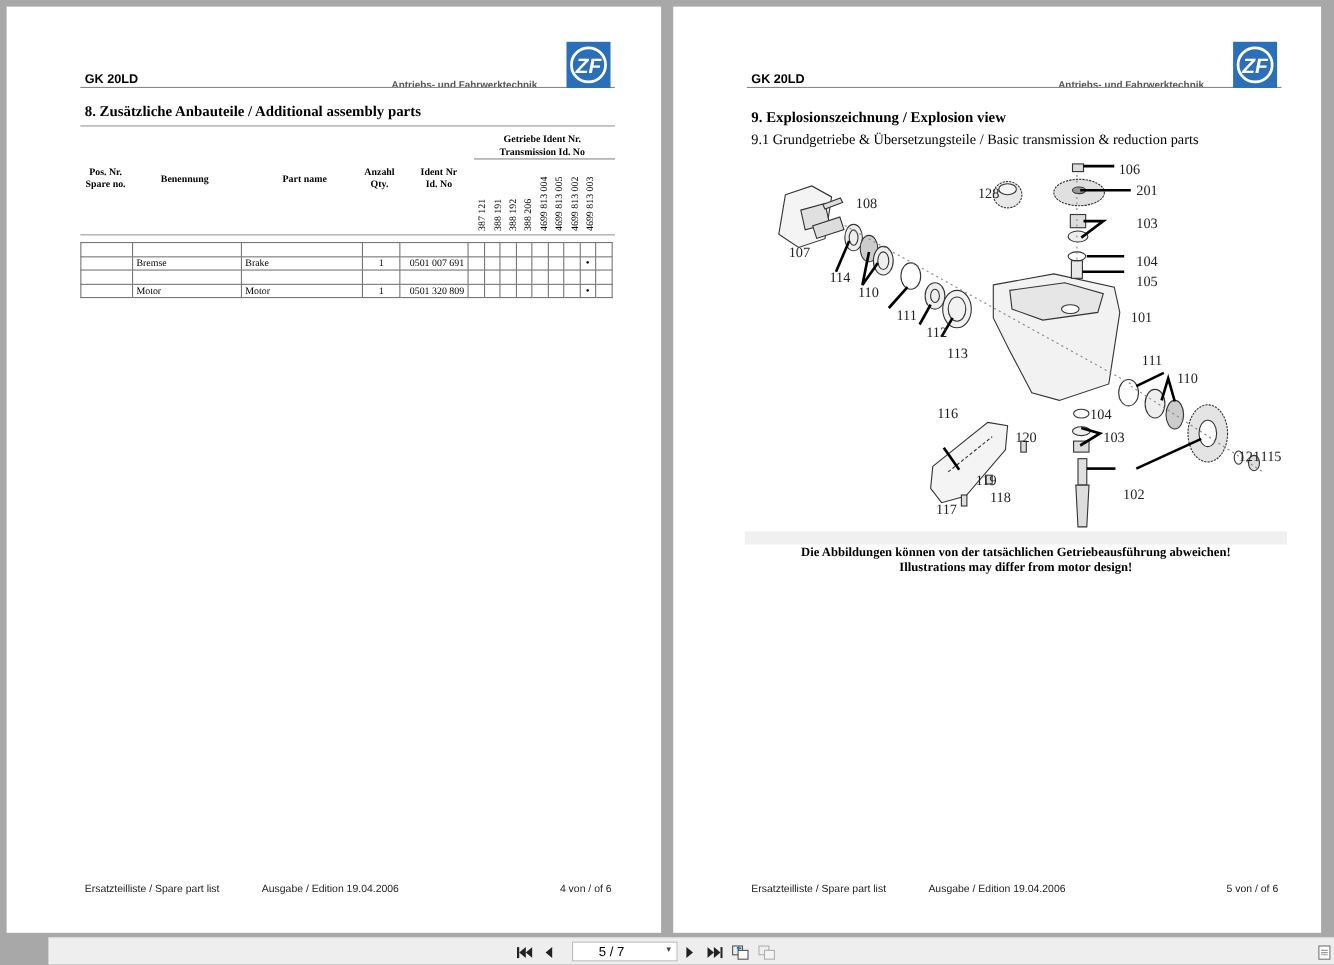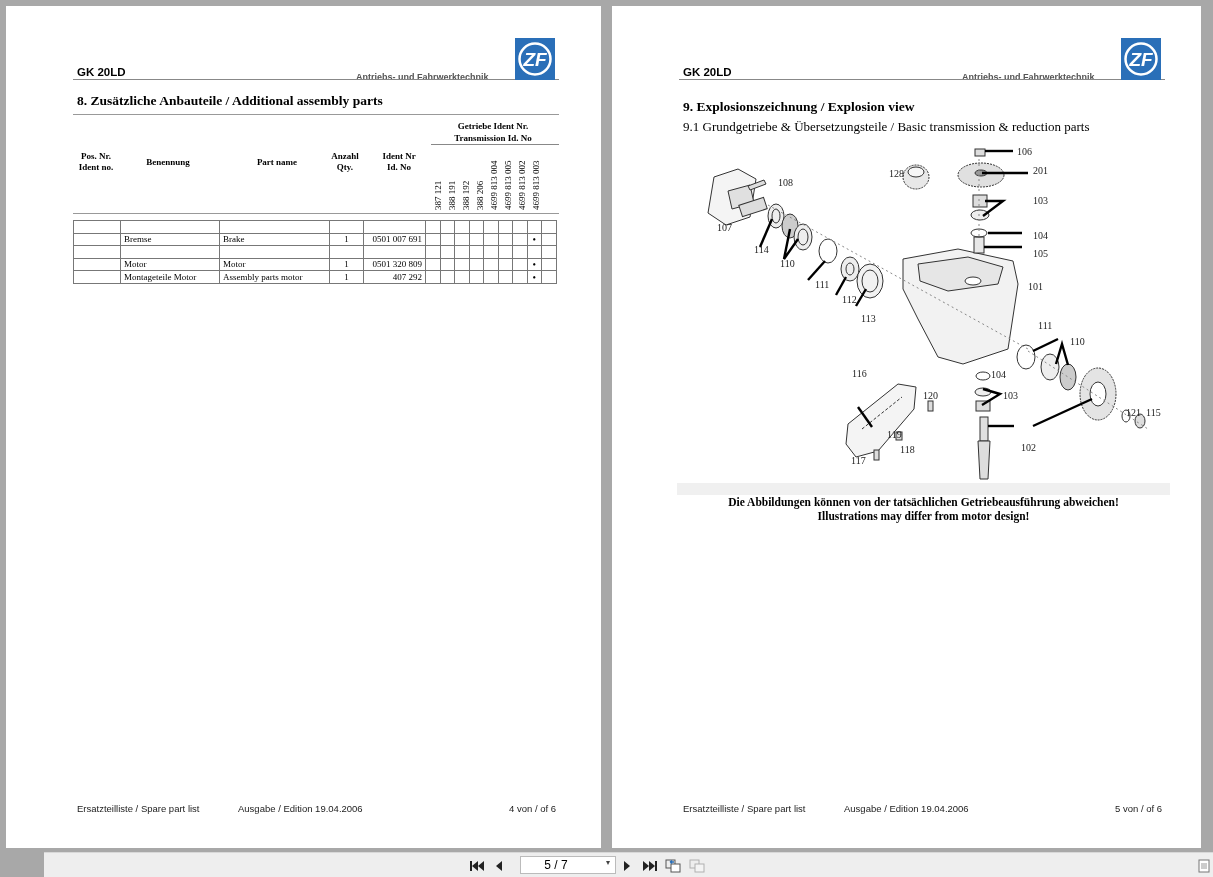--- a/index.html
+++ b/index.html
@@ -36,21 +36,21 @@
   table.parts td.c-part { width: 110px; }
   table.parts td.c-qty { width: 34px; text-align: center; }
   table.parts td.c-id { width: 62px; text-align: right; }
   table.parts td.c-x { width: 14.5px; padding: 0; text-align: center; font-size: 10px; }
   table.parts tr.blank td { background: #fff; }
 
   .footer { position: absolute; top: 797px; font-family: "Liberation Sans", sans-serif; font-size: 9.5px; color: #222; white-space: nowrap; }
 
   
   .diagram { position: absolute; left: 66px; top: 133px; width: 490px; height: 345px; }
-  .diagram .lbl { position: absolute; font-size: 10px; color: #222; }
+  .diagram .lbl { position: absolute; font-size: 13px; color: #222; }
   .caption-bar { position: absolute; left: 65px; top: 477px; width: 493px; height: 12px; background: #f0f0f0; }
   .caption { position: absolute; left: 65px; width: 493px; text-align: center; font-weight: bold; font-size: 11.5px; }
 
   
   .toolbar { position: absolute; left: 0; top: 852px; width: 1213px; height: 25px; background: #eeeeee; border-top: 1px solid #d8d8d8; margin-left: 44px; }
   .tb-btn { position: absolute; top: 4px; height: 17px; display: flex; align-items: center; justify-content: center; font-size: 12px; color: #222; cursor: pointer; }
   .page-box { position: absolute; left: 476px; top: 3px; width: 96px; height: 18px; background: #fff; border: 1px solid #bbb; font-family: "Liberation Sans", sans-serif; font-size: 12px; }
   .page-box .val { position: absolute; left: 10px; top: 1px; width: 50px; text-align: center; }
   .page-box .dd { position: absolute; right: 5px; top: 1px; font-size: 8px; color: #444; }
 </style>
@@ -67,21 +67,21 @@
         <text x="18" y="25" text-anchor="middle" font-family="Liberation Sans, sans-serif" font-weight="bold" font-style="italic" font-size="19" fill="#fff">ZF</text>
       </svg>
   </div>
 
   <div class="section-title" style="left:71px; top:87px;">8. Zusätzliche Anbauteile / Additional assembly parts</div>
 
   <div class="parts-head">
     <div class="topline"></div>
     <div class="ph" style="left:0; top:37px; width:46px;">
       <div>Pos. Nr.</div>
-        <div>Ident no.</div>
+        <div>Spare no.</div>
     </div>
     <div class="ph" style="left:52px; top:43px; width:86px;">Benennung</div>
     <div class="ph" style="left:158px; top:43px; width:92px;">Part name</div>
     <div class="ph" style="left:252px; top:37px; width:40px;">
       <div>Anzahl</div>
         <div>Qty.</div>
     </div>
     <div class="ph" style="left:296px; top:37px; width:60px;">
       <div>Ident Nr</div>
         <div>Id. No</div>
@@ -167,36 +167,20 @@
           <td class="c-x"></td>
           <td class="c-x"></td>
           <td class="c-x"></td>
         </tr>
         <tr>
           <td class="c-pos"></td>
           <td class="c-ben">Motor</td>
           <td class="c-part">Motor</td>
           <td class="c-qty">1</td>
           <td class="c-id">0501 320 809</td>
-          <td class="c-x"></td>
-          <td class="c-x"></td>
-          <td class="c-x"></td>
-          <td class="c-x"></td>
-          <td class="c-x"></td>
-          <td class="c-x"></td>
-          <td class="c-x"></td>
-          <td class="c-x">•</td>
-          <td class="c-x"></td>
-        </tr>
-        <tr>
-          <td class="c-pos"></td>
-          <td class="c-ben">Montageteile Motor</td>
-          <td class="c-part">Assembly parts motor</td>
-          <td class="c-qty">1</td>
-          <td class="c-id">407 292</td>
           <td class="c-x"></td>
           <td class="c-x"></td>
           <td class="c-x"></td>
           <td class="c-x"></td>
           <td class="c-x"></td>
           <td class="c-x"></td>
           <td class="c-x"></td>
           <td class="c-x">•</td>
           <td class="c-x"></td>
         </tr>

